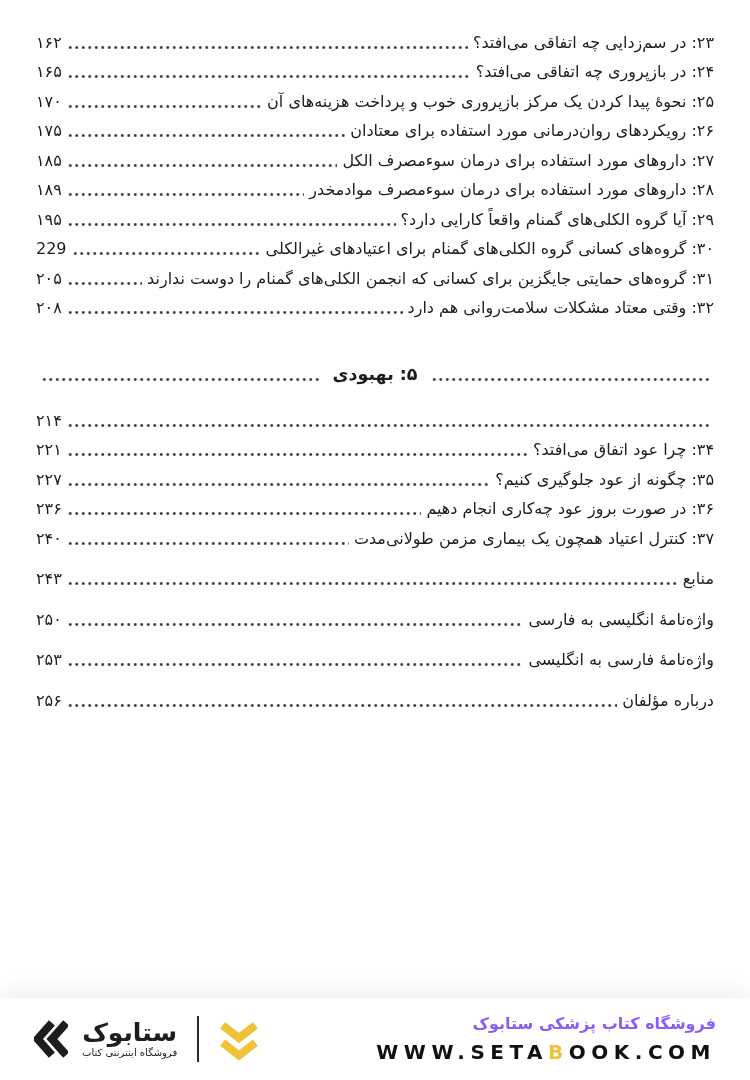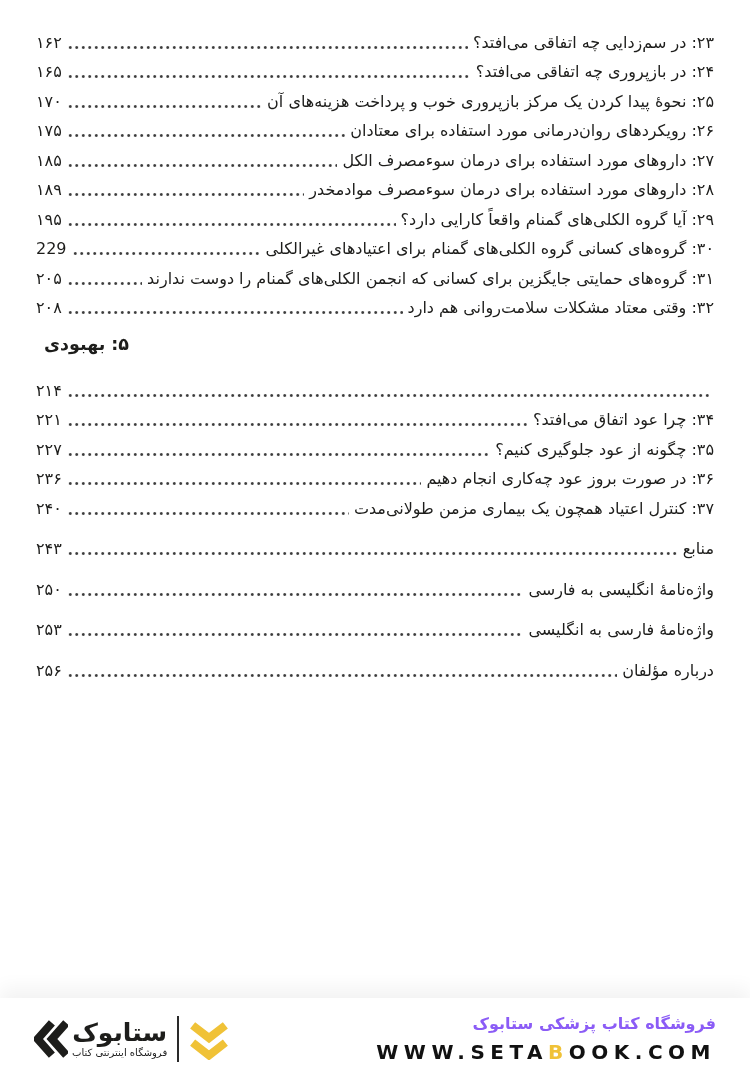--- a/index.html
+++ b/index.html
@@ -36,24 +36,22 @@
     min-width: 12px;
     height: 27px;
     margin: 0 5px;
     background-image: radial-gradient(circle, #3c3c3c 1.15px, transparent 1.6px);
     background-size: 6.5px 3px;
     background-repeat: repeat-x;
     background-position: 0 calc(100% - 7px);
   }
   .section-header-row {
     display: flex;
-    align-items: flex-end;
     height: 27px;
-    margin: 10px 0 16px 0;
-    flex-direction: column;
+    margin: 40px 0 16px 0;
   }
   .section-title {
     font-weight: bold;
     font-size: 17.5px;
     padding: 0 8px;
     line-height: 27px;
     white-space: nowrap;
   }
   .backmatter .toc-row {
     height: 40.5px;
@@ -89,21 +87,21 @@
     color: #111111;
     white-space: nowrap;
   }
   .website .hl {
     color: #f0c237;
   }
   .logo-block {
     direction: ltr;
     display: flex;
     align-items: center;
-    gap: 4px;
+    gap: 14px;
   }
   .logo-block svg {
     display: block;
   }
   .wordmark {
     display: flex;
     flex-direction: column;
     align-items: center;
     direction: rtl;
   }

